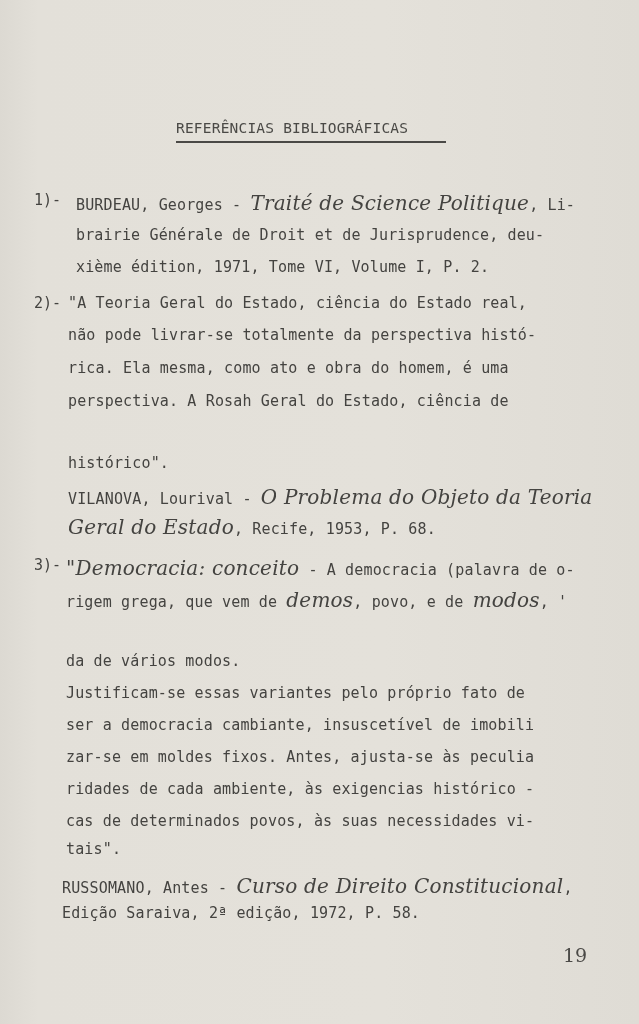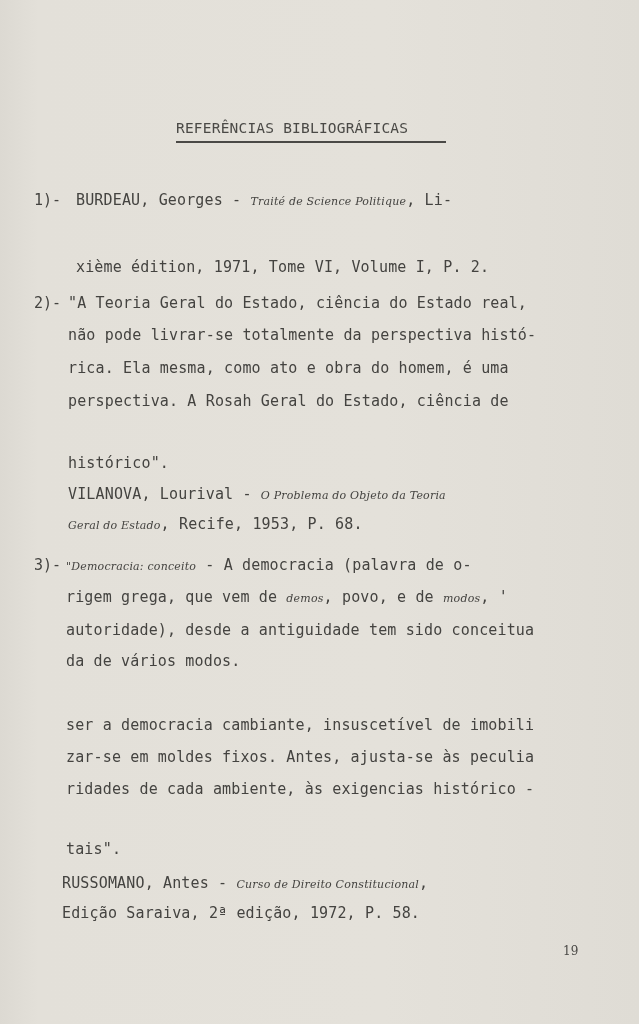--- a/index.html
+++ b/index.html
@@ -41,50 +41,51 @@
     .line {
       position: absolute;
       font-size: 15px;
       white-space: nowrap;
       letter-spacing: 0.15px;
       color: #444340;
     }
     .it {
       font-family: "DejaVu Serif", "Liberation Serif", serif;
       font-style: italic;
-      font-size: 11px;
+      font-size: 20px;
       letter-spacing: 0.2px;
     }
     .num {
       position: absolute;
       left: 34px;
       font-size: 15px;
       color: #444340;
     }
     .page-number {
       position: absolute;
       left: 563px;
       top: 944px;
       font-family: "DejaVu Serif", "Liberation Serif", serif;
-      font-size: 12px;
+      font-size: 19px;
       color: #4a4946;
     }
   </style>
 </head>
 <body>
 
 <div class="page">
 
   <div class="title">REFERÊNCIAS BIBLIOGRÁFICAS</div>
   <div class="title-rule"></div>
 
   <div class="num" style="top:191px">1)-</div>
   <div class="line" style="left:76px;top:191px">
     <span>BURDEAU, Georges - </span><span class="it">Traité de Science Politique</span><span>, Li-</span>
   </div>
+  <div class="line" style="left:76px;top:226px">brairie Générale de Droit et de Jurisprudence, deu-</div>
   <div class="line" style="left:76px;top:258px">xième édition, 1971, Tome VI, Volume I, P. 2.</div>
 
   <div class="num" style="top:294px">2)-</div>
   <div class="line" style="left:68px;top:294px">"A Teoria Geral do Estado, ciência do Estado real,</div>
   <div class="line" style="left:68px;top:359px">rica. Ela mesma, como ato e obra do homem, é    uma</div>
   <div class="line" style="left:68px;top:326px">não pode livrar-se totalmente da perspectiva histó-</div>
   <div class="line" style="left:68px;top:392px">perspectiva. A Rosah Geral do Estado, ciência   de</div>
   <div class="line" style="left:68px;top:454px">histórico".</div>
   <div class="line" style="left:68px;top:485px">
     <span>VILANOVA, Lourival - </span><span class="it">O Problema do Objeto da Teoria</span>
@@ -93,25 +94,26 @@
     <span class="it">Geral do Estado</span><span>, Recife, 1953, P. 68.</span>
   </div>
 
   <div class="num" style="top:556px">3)-</div>
   <div class="line" style="left:66px;top:556px">
     <span class="it">"Democracia: conceito</span><span> - A democracia (palavra de o-</span>
   </div>
   <div class="line" style="left:66px;top:588px">
     <span>rigem grega, que vem de </span><span class="it">demos</span><span>, povo, e de </span><span class="it">modos</span><span>, '</span>
   </div>
-  <div class="line" style="left:66px;top:621px">autoridade), desde a antiguidade tem sido conceitua</div>
   <div class="line" style="left:66px;top:652px">da de vários modos.</div>
+  <div class="line" style="left:66px;top:684px">Justificam-se essas variantes pelo próprio fato  de</div>
   <div class="line" style="left:66px;top:716px">ser a democracia cambiante, insuscetível de imobili</div>
   <div class="line" style="left:66px;top:748px">zar-se em moldes fixos. Antes, ajusta-se às peculia</div>
   <div class="line" style="left:66px;top:780px">ridades de cada ambiente, às exigencias histórico -</div>
+  <div class="line" style="left:66px;top:812px">cas de determinados povos, às suas necessidades vi-</div>
   <div class="line" style="left:66px;top:840px">tais".</div>
   <div class="line" style="left:62px;top:874px">
     <span>RUSSOMANO, Antes - </span><span class="it">Curso de Direito Constitucional</span><span>,</span>
   </div>
   <div class="line" style="left:62px;top:904px">Edição Saraiva, 2ª edição, 1972, P. 58.</div>
 
   <div class="page-number">19</div>
 </div>
 
 </body></html>

